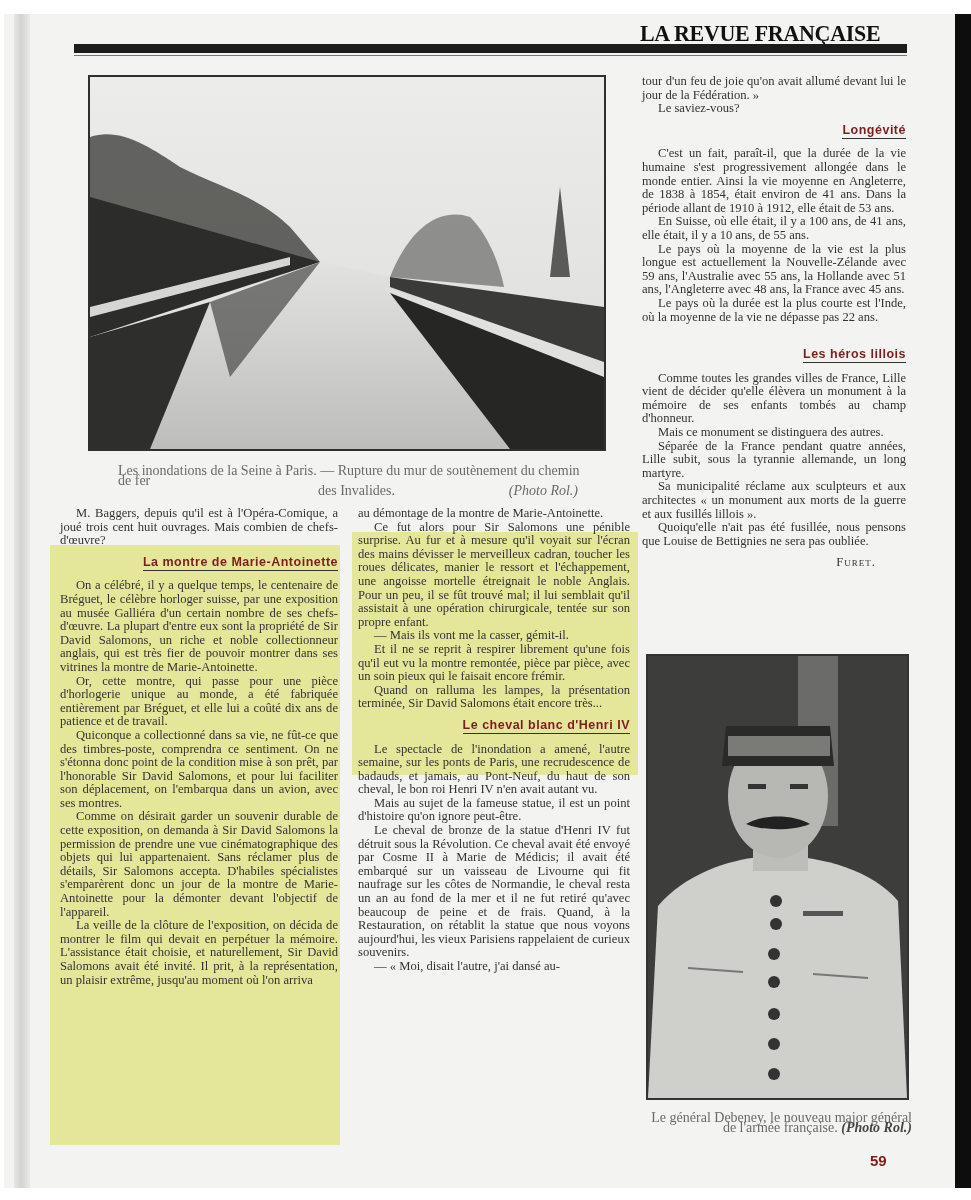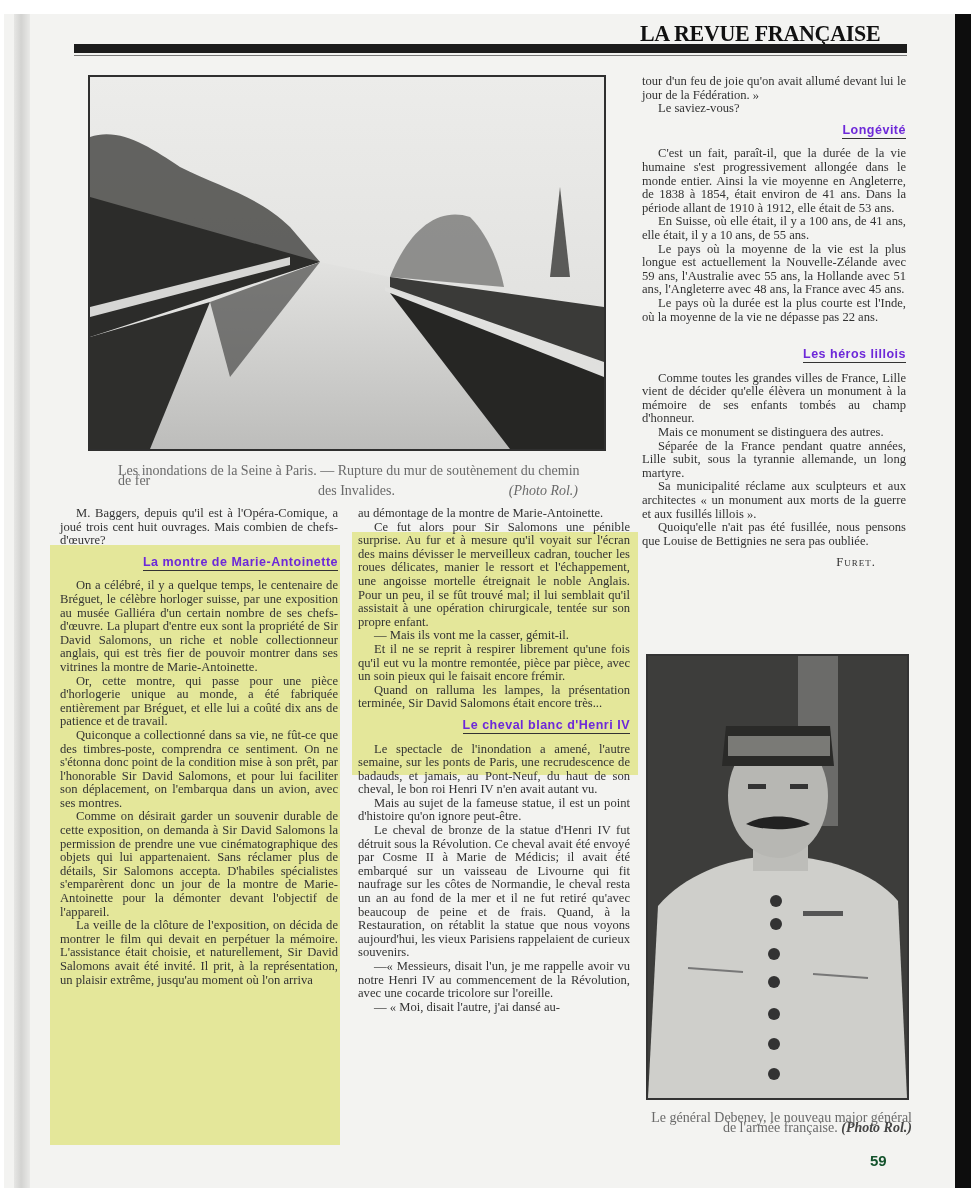--- a/index.html
+++ b/index.html
@@ -20,29 +20,29 @@
   .photo1 { position: absolute; left: 88px; top: 75px; width: 518px; height: 376px; border: 2px solid #2f2f2f; overflow: hidden;
             background: linear-gradient(to bottom, #efefed 0%, #e5e5e3 45%, #cfcfcd 60%, #9a9a98 100%); }
   .caption { position: absolute; font-size: 14px; color: #6a6a6a; line-height: 10px; }
 
   .hl { position: absolute; background: #e4e79a; }
 
   .col { position: absolute; font-size: 12.6px; line-height: 13.6px; text-align: justify; color: #333; }
   .col p { text-indent: 16px; }
   .col p.noind { text-indent: 0; }
   .hd { font-family: "Liberation Sans", "DejaVu Sans", sans-serif; font-weight: bold; font-size: 12.5px;
-        text-align: right; letter-spacing: 0.5px; margin: 8px 0 10px 0; color: #6d28d9; }
+        text-align: right; letter-spacing: 0.5px; margin: 8px 0 10px 0; color: #7f1d1d; }
   .hd span { border-bottom: 1.5px solid #333; padding-bottom: 1px; }
   .sig { text-align: right; padding-right: 30px; margin-top: 8px; font-variant: small-caps; letter-spacing: 1px; }
 
   .photo2 { position: absolute; left: 646px; top: 654px; width: 263px; height: 446px; border: 2px solid #333; overflow: hidden;
             background: radial-gradient(ellipse at 45% 35%, #6b6b6b 0%, #3a3a3a 55%, #2a2a2a 100%); }
 
   .pagenum { position: absolute; left: 870px; top: 1152px; font-family: "Liberation Sans", sans-serif;
-             font-weight: bold; font-size: 15px; color: #14532d; }
+             font-weight: bold; font-size: 15px; color: #7f1d1d; }
 </style>
 </head>
 <body>
 
 <div class="page"></div>
 <div class="gutter"></div>
 <div class="right-edge"></div>
 
 <div class="masthead">LA REVUE FRANÇAISE</div>
 <div class="rule"></div>
@@ -102,21 +102,20 @@
 <div class="col" style="left:358px; top:507px; width:272px;">
   <p class="noind">au démontage de la montre de Marie-Antoinette.</p>
   <p>Ce fut alors pour Sir Salomons une pénible surprise. Au fur et à mesure qu'il voyait sur l'écran des mains dévisser le merveilleux cadran, toucher les roues délicates, manier le ressort et l'échappement, une angoisse mortelle étreignait le noble Anglais. Pour un peu, il se fût trouvé mal; il lui semblait qu'il assistait à une opération chirurgicale, tentée sur son propre enfant.</p>
   <p>— Mais ils vont me la casser, gémit-il.</p>
   <p>Et il ne se reprit à respirer librement qu'une fois qu'il eut vu la montre remontée, pièce par pièce, avec un soin pieux qui le faisait encore frémir.</p>
   <p>Quand on ralluma les lampes, la présentation terminée, Sir David Salomons était encore très...</p>
   <div class="hd" style="margin-top:8px;"><span>Le cheval blanc d'Henri IV</span></div>
   <p>Le spectacle de l'inondation a amené, l'autre semaine, sur les ponts de Paris, une recrudescence de badauds, et jamais, au Pont-Neuf, du haut de son cheval, le bon roi Henri IV n'en avait autant vu.</p>
   <p>Mais au sujet de la fameuse statue, il est un point d'histoire qu'on ignore peut-être.</p>
   <p>Le cheval de bronze de la statue d'Henri IV fut détruit sous la Révolution. Ce cheval avait été envoyé par Cosme II à Marie de Médicis; il avait été embarqué sur un vaisseau de Livourne qui fit naufrage sur les côtes de Normandie, le cheval resta un an au fond de la mer et il ne fut retiré qu'avec beaucoup de peine et de frais. Quand, à la Restauration, on rétablit la statue que nous voyons aujourd'hui, les vieux Parisiens rappelaient de curieux souvenirs.</p>
-  <p>—« Messieurs, disait l'un, je me rappelle avoir vu notre Henri IV au commencement de la Révolution, avec une cocarde tricolore sur l'oreille.</p>
   <p>— « Moi, disait l'autre, j'ai dansé au-</p>
 </div>
 
 <div class="col" style="left:642px; top:75px; width:264px;">
   <p class="noind">tour d'un feu de joie qu'on avait allumé devant lui le jour de la Fédération. »</p>
   <p>Le saviez-vous?</p>
   <div class="hd"><span>Longévité</span></div>
   <p>C'est un fait, paraît-il, que la durée de la vie humaine s'est progressivement allongée dans le monde entier. Ainsi la vie moyenne en Angleterre, de 1838 à 1854, était environ de 41 ans. Dans la période allant de 1910 à 1912, elle était de 53 ans.</p>
   <p>En Suisse, où elle était, il y a 100 ans, de 41 ans, elle était, il y a 10 ans, de 55 ans.</p>
   <p>Le pays où la moyenne de la vie est la plus longue est actuellement la Nouvelle-Zélande avec 59 ans, l'Australie avec 55 ans, la Hollande avec 51 ans, l'Angleterre avec 48 ans, la France avec 45 ans.</p>

